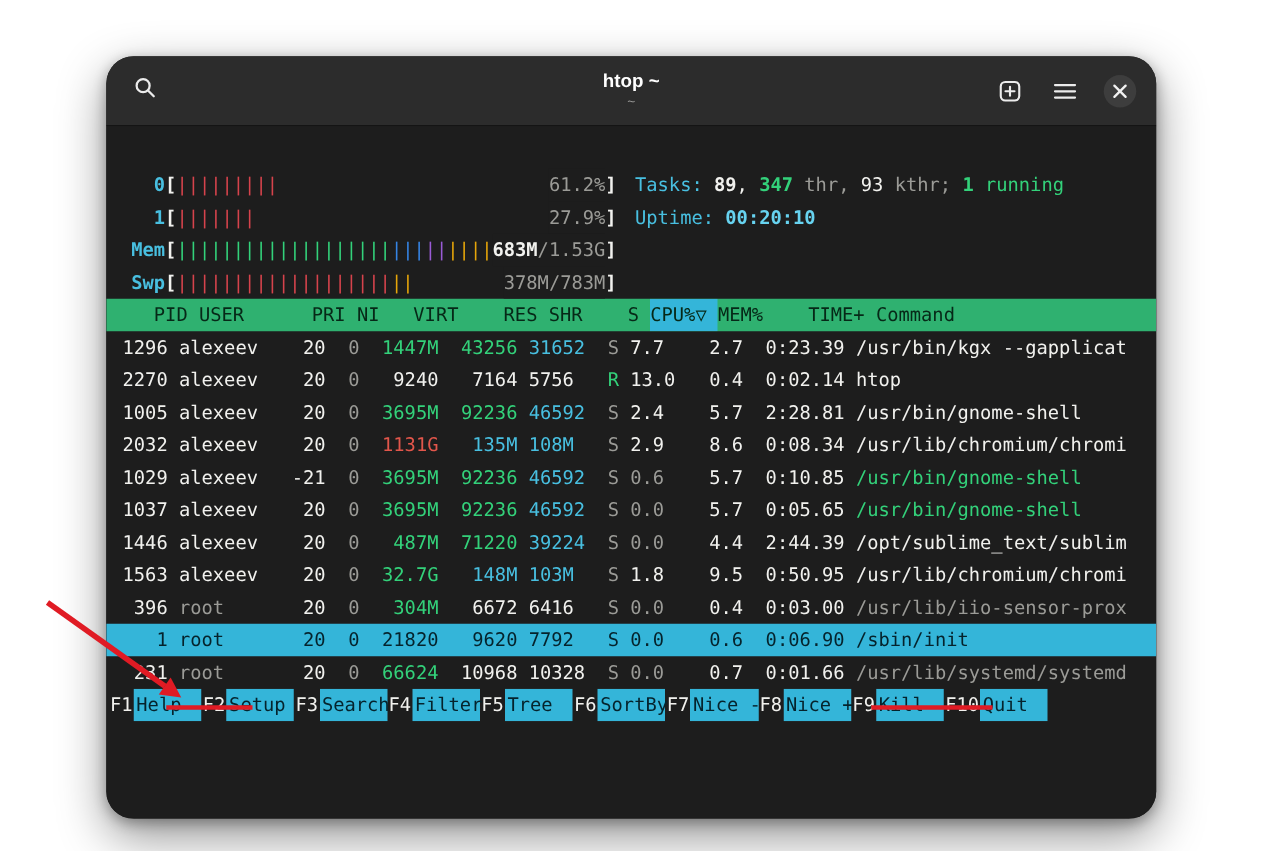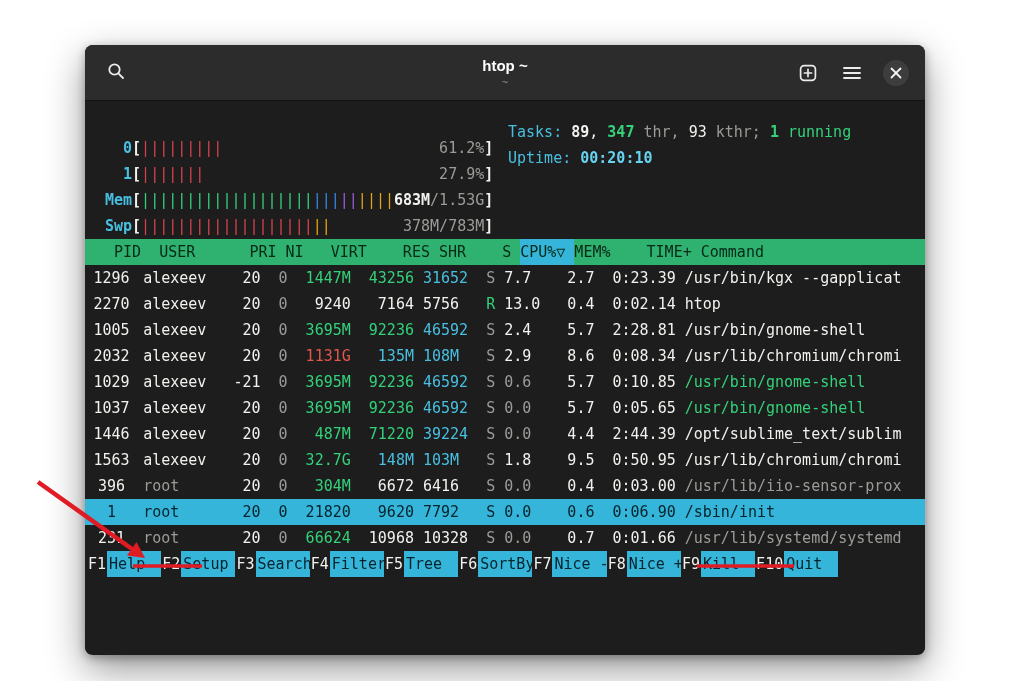--- a/index.html
+++ b/index.html
@@ -6,21 +6,21 @@
     --page_bg:#ffffff; --headerbar_bg:#2c2c2c; --terminal_bg:#1d1d1d;
     --fg:#f1f1ee; --dim:#9b9b97; --green:#33d17a; --green_bg:#2fb170;
     --cyan:#48bfe0; --cyan_bright:#67d3f0; --cyan_bg:#34b5d9;
     --red_bar:#d6434c; --red_text:#e2564b; --blue_bar:#3584e4; --purple_bar:#9a5bd6;
     --yellow_bar:#e5a50a; --sel_text:#05232c; --header_text:#062817; --annotation:#e01b24;
   }
   *{margin:0;padding:0;box-sizing:border-box}
   html,body{width:1009px;height:681px;overflow:hidden}
   body{background:var(--page_bg);font-family:"Liberation Sans",sans-serif;position:relative}
 
-  .window{position:absolute;left:85px;top:45px;width:840px;height:610px;border-radius:8px;
+  .window{position:absolute;left:85px;top:45px;width:840px;height:610px;border-radius:22px;
     overflow:hidden;background:var(--terminal_bg);
     box-shadow:0 14px 38px rgba(0,0,0,.42),0 3px 10px rgba(0,0,0,.30);}
 
   
   .headerbar{position:relative;height:56px;background:var(--headerbar_bg);border-bottom:1px solid #141414}
   .hb-search{position:absolute;left:18px;top:50%;transform:translateY(-50%);width:26px;height:26px;
     display:flex;align-items:center;justify-content:center;border-radius:6px;cursor:pointer}
   .hb-title-block{position:absolute;left:50%;top:50%;transform:translate(-50%,-50%);text-align:center;line-height:1.1}
   .hb-title{font-weight:bold;font-size:15px;color:#ffffff}
   .hb-sub{font-size:11px;color:#9a9a98;margin-top:2px}
@@ -32,40 +32,40 @@
   
   .terminal{position:relative;height:553px;background:var(--terminal_bg);
     font-family:"DejaVu Sans Mono",monospace;font-size:15px;line-height:26px;color:var(--fg)}
   .top{position:relative;padding:34px 0 0 20px}
   .meter-line{height:26px;white-space:nowrap}
   .m-label{display:inline-block;width:3ch;text-align:right;font-weight:bold;color:var(--cyan)}
   .m-bracket{font-weight:bold;color:var(--fg)}
   .m-bar{position:relative;display:inline-block;width:38ch;height:26px;vertical-align:top;overflow:hidden;white-space:pre}
   .m-pipes{letter-spacing:0}
   .m-value{position:absolute;right:0;top:0;background:var(--terminal_bg)}
-  .top-info{position:absolute;left:423px;top:18px;white-space:nowrap}
+  .top-info{position:absolute;left:423px;top:34px;white-space:nowrap}
   .info-line{height:26px}
 
   .p-red{color:var(--red_bar)} .p-green{color:var(--green)} .p-blue{color:var(--blue_bar)}
   .p-purple{color:var(--purple_bar)} .p-yellow{color:var(--yellow_bar)}
   .c-fg{color:var(--fg)} .c-dim{color:var(--dim)} .c-green{color:var(--green)}
   .c-cyan{color:var(--cyan)} .c-cyan_bright{color:var(--cyan_bright)} .c-red{color:var(--red_text)}
   .bold{font-weight:bold}
 
   .tabs{margin:18px 0 0 20px;height:26px;white-space:nowrap}
   .tab{display:inline-block;height:26px;padding:0 9px;margin-right:7px;color:var(--sel_text);cursor:pointer}
   .tab.active{background:var(--green_bg)}
   .tab.inactive{background:var(--cyan_bg)}
 
   .hrow{background:var(--green_bg);color:var(--header_text);padding-left:20px;height:26px;white-space:nowrap;overflow:hidden}
   .hrow .cell{color:var(--header_text)}
   .hrow .cell.sort{width:6ch;margin-right:0;background:var(--cyan_bg)}
 
   .cell{display:inline-block;margin-right:1ch;white-space:pre;vertical-align:top}
-  .col-pid{width:5ch;text-align:center}
+  .col-pid{width:5ch;text-align:right}
   .col-user{width:8ch;text-align:left}
   .col-pri{width:4ch;text-align:right}
   .col-ni{width:2ch;text-align:right}
   .col-virt{width:6ch;text-align:right}
   .col-res{width:6ch;text-align:right}
   .col-shr{width:6ch;}
   .col-s{width:1ch;text-align:left}
   .col-cpu{width:5ch;text-align:left}
   .col-mem{width:4ch;text-align:right}
   .col-time{width:8ch;text-align:right}

